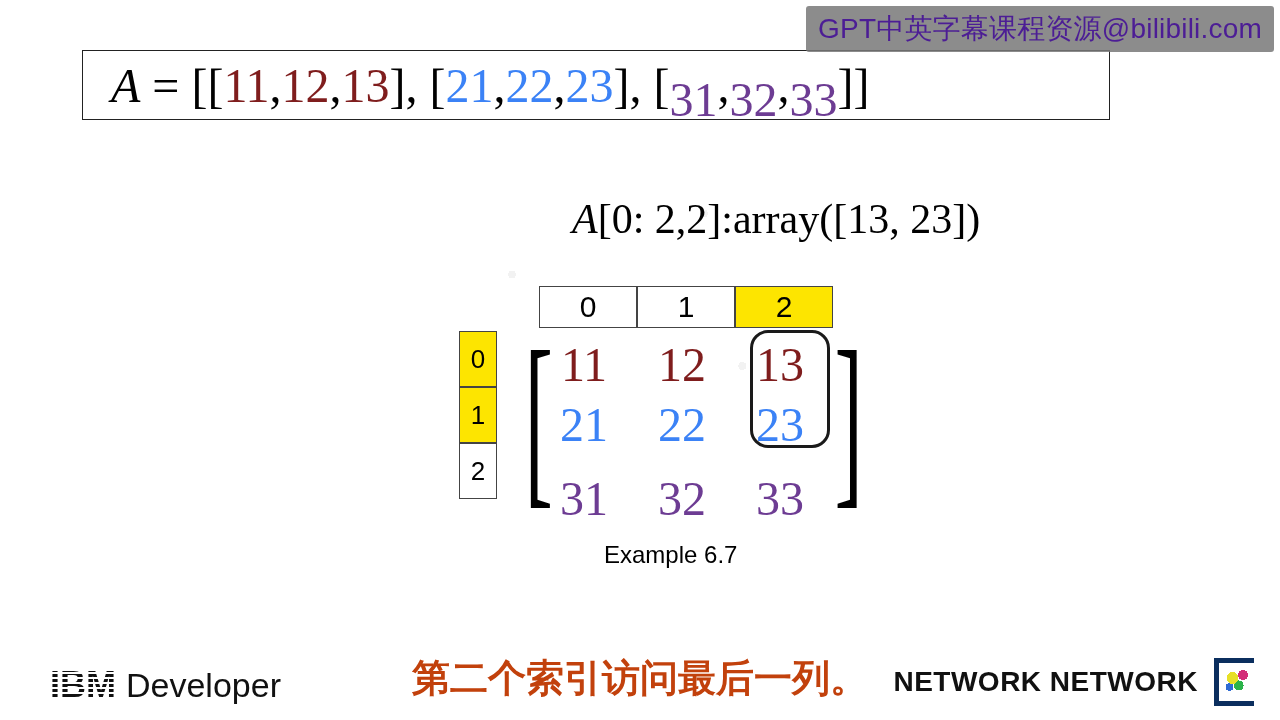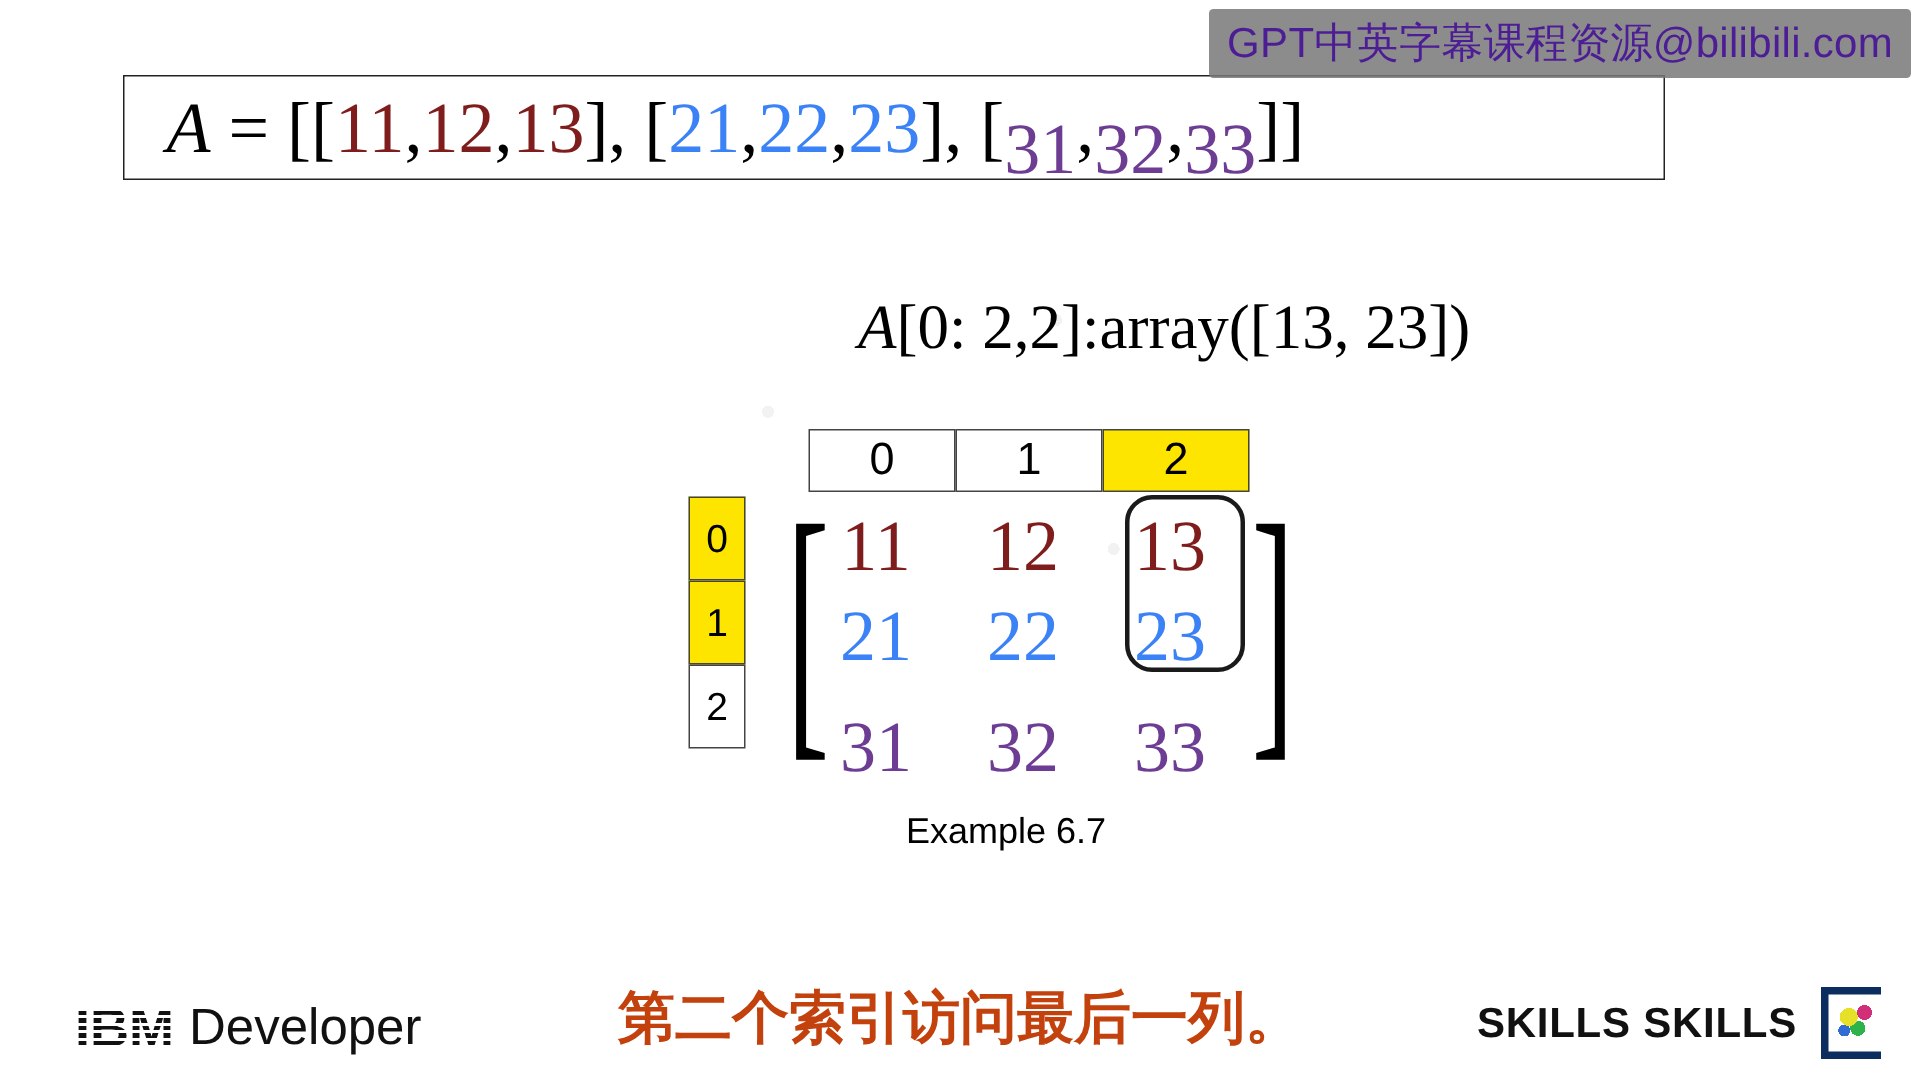--- a/index.html
+++ b/index.html
@@ -290,20 +290,20 @@
 <div class="example-label">Example 6.7</div>
 
 <div class="subtitle-band">第二个索引访问最后一列。</div>
 
 <div class="logo-left">
   <span class="ibm-stripe">IBM</span>
   <span class="dev-word">Developer</span>
 </div>
 
 <div class="logo-right">
-  <span>SKILLS SKILLS</span>
+  <span>NETWORK NETWORK</span>
   <span class="net-icon">
     <span class="bar"></span>
     <span class="bar top"></span>
     <span class="bar bot"></span>
     <span class="mid"></span>
   </span>
 </div>
 
 </body></html>

